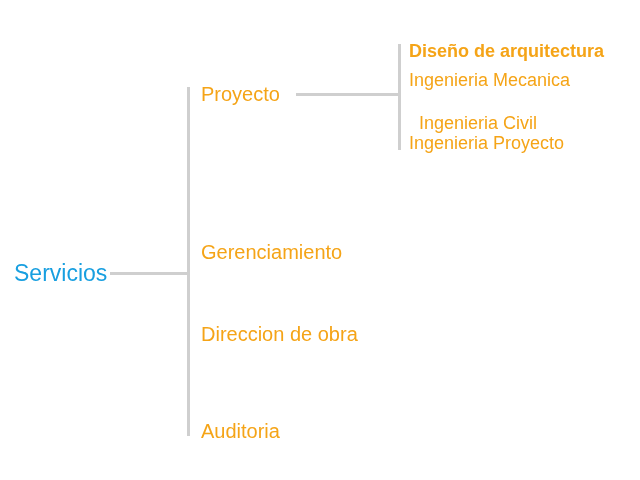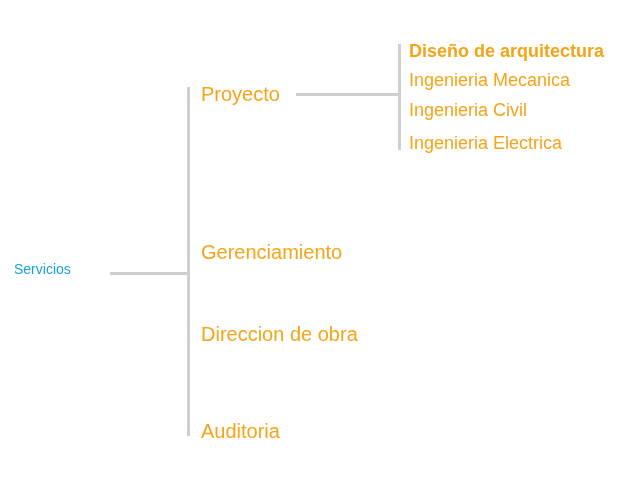--- a/index.html
+++ b/index.html
@@ -56,42 +56,42 @@
   }
 
   
   .node {
     position: absolute;
     white-space: nowrap;
     line-height: 1;
   }
   .node-root {
     color: #189fe0;
-    font-size: 14px;
+    font-size: 23px;
     left: 14px;
     top: 262px;
   }
   .node-branch {
     color: #f5a417;
     font-size: 20px;
     left: 201px;
   }
   #node-proyecto       { top: 84px;  }
   #node-gerenciamiento { top: 242px; }
   #node-direccion      { top: 324px; }
   #node-auditoria      { top: 421px; }
 
   .node-leaf {
     color: #f5a417;
     font-size: 18px;
     left: 409px;
   }
   #leaf-0 { top: 42px; font-weight: bold;  }
   #leaf-1 { top: 71px; text-align: right;  }
-  #leaf-2 { top: 101px; }
+  #leaf-2 { top: 114px; margin-left: 10px; }
   #leaf-3 { top: 134px; }
 </style>
 </head>
 <body>
 
 <div id="diagram">
 
   <div class="line line-h" id="connector-root"></div>
   <div class="line line-v" id="trunk-main"></div>
   <div class="line line-h" id="connector-proyecto"></div>
@@ -100,15 +100,15 @@
   <div class="node node-root">Servicios</div>
 
   <div class="node node-branch" id="node-proyecto">Proyecto</div>
   <div class="node node-branch" id="node-gerenciamiento">Gerenciamiento</div>
   <div class="node node-branch" id="node-auditoria">Auditoria</div>
   <div class="node node-branch" id="node-direccion">Direccion de obra</div>
 
   <div class="node node-leaf" id="leaf-0">Diseño de arquitectura</div>
   <div class="node node-leaf" id="leaf-1">Ingenieria Mecanica</div>
   <div class="node node-leaf" id="leaf-2">Ingenieria Civil</div>
-  <div class="node node-leaf" id="leaf-3">Ingenieria Electrica</div>
+  <div class="node node-leaf" id="leaf-3">Ingenieria Proyecto</div>
 
 </div>
 
 </body></html>

